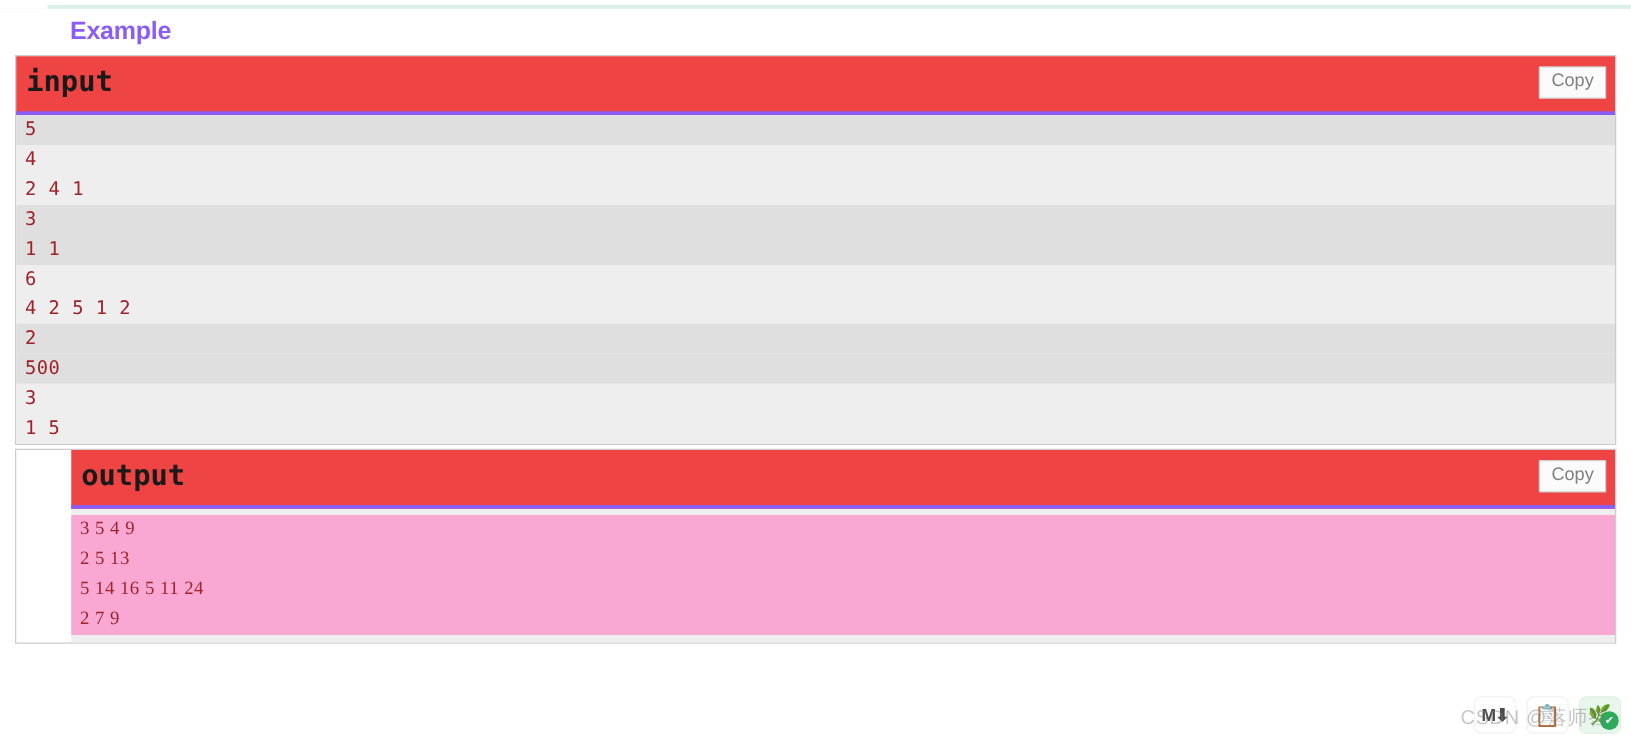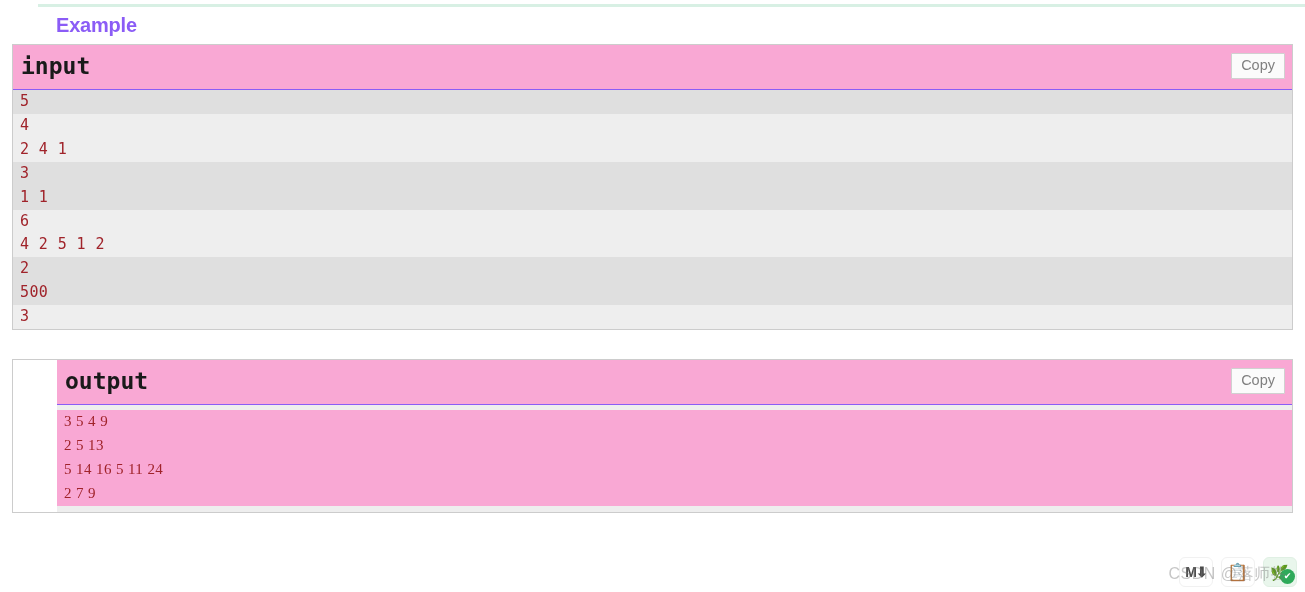--- a/index.html
+++ b/index.html
@@ -60,22 +60,22 @@
     box-sizing: border-box;
     border: 1px solid #cccccc;
     background: #ffffff;
   }
   #input-panel  { top: 44px; }
   #output-panel { top: 359px; padding-left: 44px; }
 
   .panel-header {
     position: relative;
     height: 44px;
-    border-bottom: 1px solid #8b5cf6;
-    background: #f9a8d4;
+    border-bottom: 3px solid #8b5cf6;
+    background: #ef4444;
   }
   .panel-title {
     position: absolute;
     left: 8px;
     top: 8px;
     font-family: "DejaVu Sans Mono", "Liberation Mono", monospace;
     font-size: 23px;
     font-weight: bold;
     color: #1a1a1a;
     letter-spacing: 0px;
@@ -205,20 +205,21 @@
         <div class="code-line stripe-dark">5</div>
         <div class="code-line stripe-light">4</div>
         <div class="code-line stripe-light">2 4 1</div>
         <div class="code-line stripe-dark">3</div>
         <div class="code-line stripe-dark">1 1</div>
         <div class="code-line stripe-light">6</div>
         <div class="code-line stripe-light">4 2 5 1 2</div>
         <div class="code-line stripe-dark">2</div>
         <div class="code-line stripe-dark">500</div>
         <div class="code-line stripe-light">3</div>
+        <div class="code-line stripe-light">1 5</div>
       </div>
   </div>
 
   <div class="panel" id="output-panel">
     <div class="panel-header">
       <span class="panel-title">output</span>
       <button class="copy-btn">Copy</button>
     </div>
     <div class="code-body plain" id="output-code">
         <div class="code-line">3 5 4 9</div>

